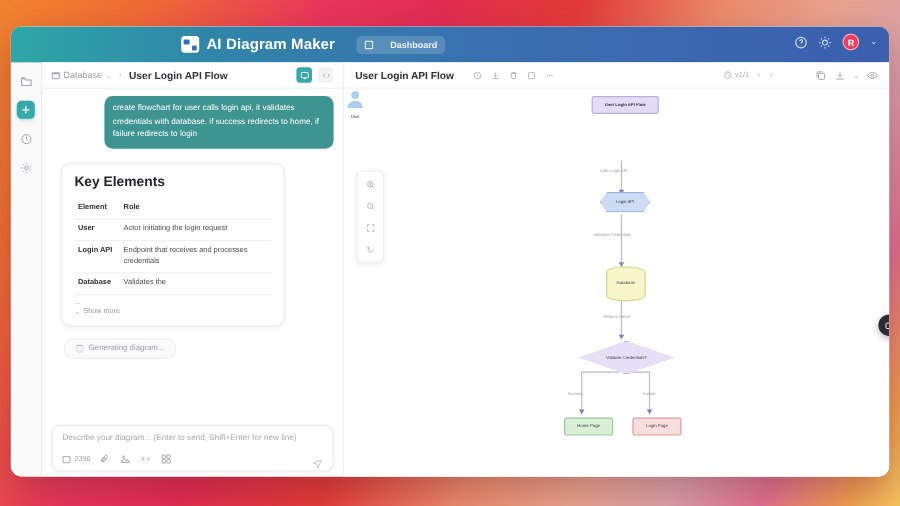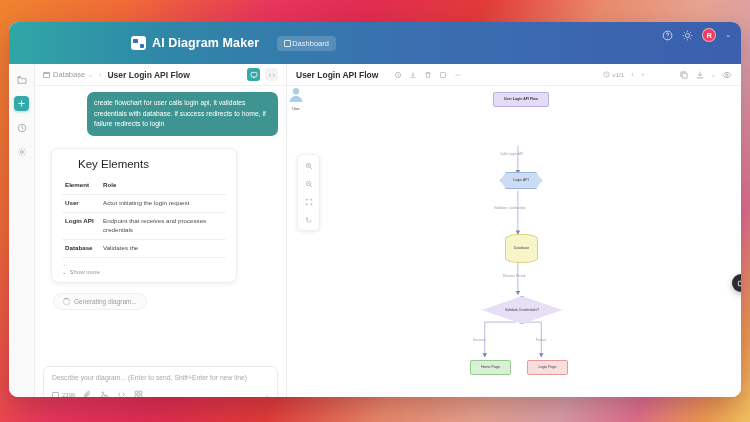--- a/index.html
+++ b/index.html
@@ -19,41 +19,41 @@
   .window {
     position: absolute; left: 9px; top: 22px;
     width: 732px; height: 375px;
     border-radius: 9px; overflow: hidden;
     background: #ffffff;
     box-shadow: 0 10px 28px rgba(70,20,40,.28);
   }
 
   
   .topbar {
-    height: 42px;
+    height: 30px;
     background: linear-gradient(90deg, #2fa7a6 0%, #2f86a8 22%, #3a6fb0 55%, #3c5fae 100%);
-    display: flex; align-items: center; position: relative;
+    display: flex; align-items: center; position: relative; padding-left: 20px;
   }
   .brand { display: flex; align-items: center; gap: 6px; margin-left: 122px; }
   .brand-logo {
     width: 15px; height: 14px; border-radius: 3px; background: #fff;
     position: relative; flex: none;
   }
   .brand-logo:before, .brand-logo:after {
     content: ""; position: absolute; background: #3a6fb0; border-radius: 1px;
   }
   .brand-logo:before { left: 2px; top: 2.5px; width: 5px; height: 4px; }
   .brand-logo:after  { right: 2px; bottom: 2.5px; width: 4px; height: 3.5px; }
   .brand-name {
     color: #fff; font-size: 12.5px; font-weight: 700; letter-spacing: .1px;
   }
   .dash-chip {
-    margin-left: 12px; display: flex; align-items: center; gap: 1px;
+    margin-left: 12px; display: flex; align-items: center; gap: 14px;
     background: rgba(255,255,255,.17); border-radius: 4px;
-    padding: 3px 7px; color: #e9f2f8; font-size: 7.5px;
+    padding: 3px 7px; color: #e9f2f8; font-size: 7.5px; font-weight: bold;
   }
   .dash-ico { width: 7px; height: 7px; border: 1px solid #dbe8f2; border-radius: 1px; display:block; }
 
   .top-right {
     position: absolute; right: 10px; top: 0; height: 26px;
     display: flex; align-items: center; gap: 9px;
   }
   .t-ic { width: 11px; height: 11px; opacity: .85; color: #eaf2f8; }
   .t-ic svg { display: block; }
   .avatar {
@@ -107,21 +107,21 @@
 
   .bubble-user {
     margin-left: 44px; background: #3e9490; color: #fff;
     border-radius: 7px; padding: 6px 7px; font-size: 6.8px; line-height: 1.55;
   }
   .card {
     margin-top: 12px; margin-left: 8px; width: 186px;
     background: #fff; border: 1px solid #eeeef0; border-radius: 7px;
     padding: 9px 10px 7px 10px; box-shadow: 0 1px 4px rgba(30,30,40,.07);
   }
-  .card-title { font-size: 11.5px; font-weight: 400; color: #24252b; margin-bottom: 7px; margin-left: 16px; }
+  .card-title { font-size: 11.5px; font-weight: 700; color: #24252b; margin-bottom: 7px; }
   table { border-collapse: collapse; width: 100%; }
   th, td {
     text-align: left; font-size: 6.2px; padding: 4px 3px;
     border-bottom: 1px solid #f0f0f2; color: #4a4b52; line-height: 1.45;
     vertical-align: top;
   }
   th { color: #2e2f35; font-weight: 700; }
   td.el { font-weight: 700; color: #2e2f35; width: 38px; }
   tr:last-child td { border-bottom: 1px solid #f0f0f2; }
   .ellip { font-size: 6px; color: #b0b0b8; padding-top: 3px; }

